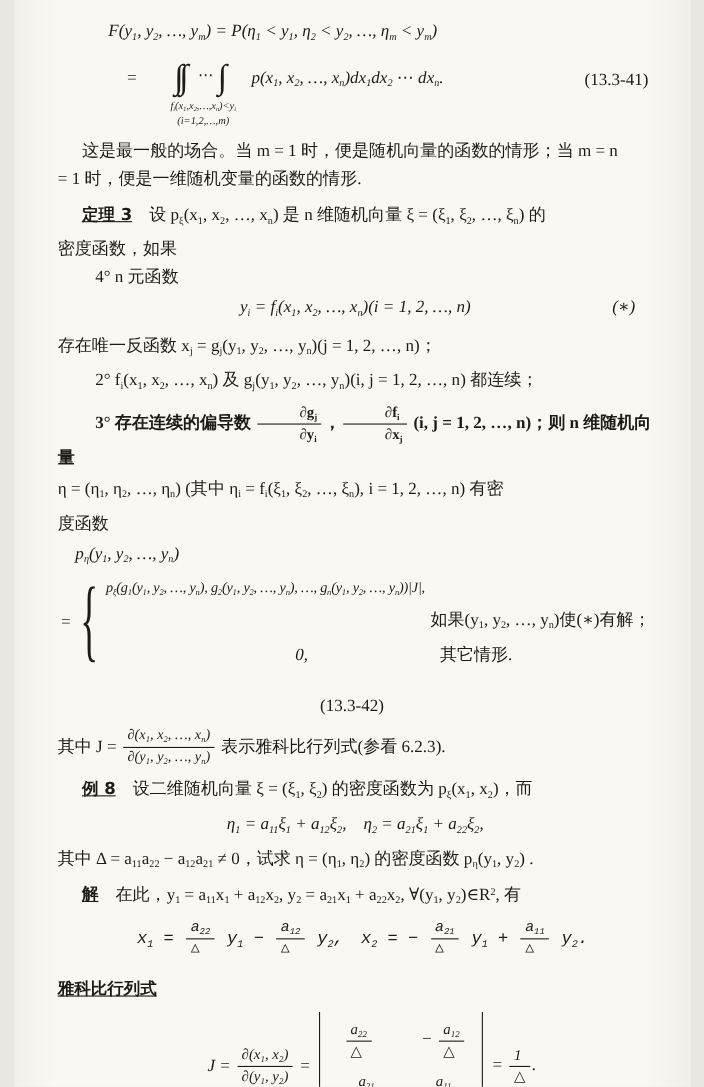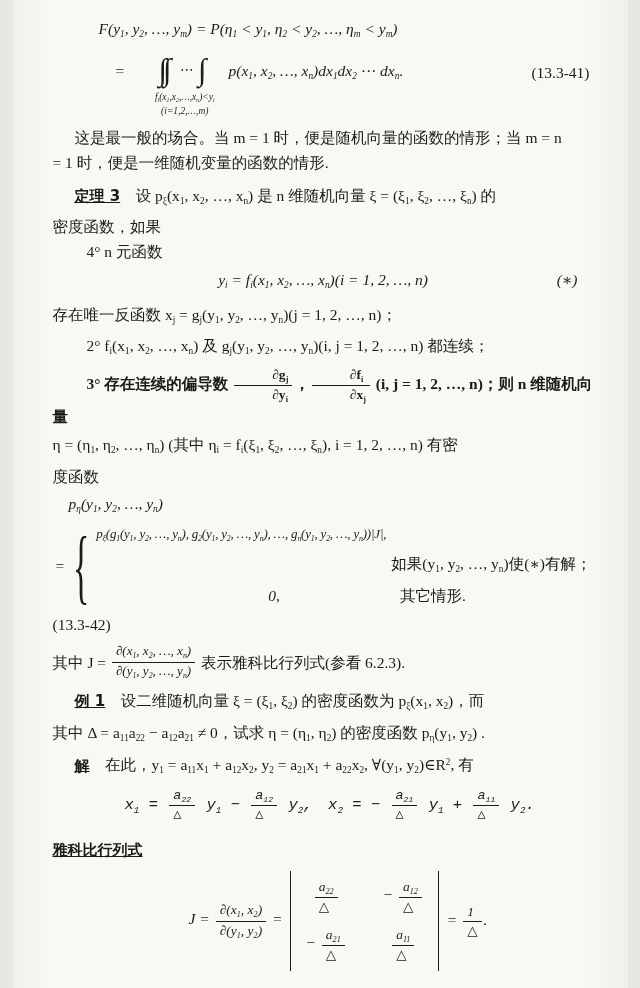--- a/index.html
+++ b/index.html
@@ -43,21 +43,21 @@
   .star { position:absolute; right:16px; top:0; }
   .dens-lhs { margin-left:16px; margin-top:2px; }
   .caserow { display:flex; align-items:center; margin-left:2px; }
   .brace { display:inline-block; font-size:34px; font-weight:400; transform:scaleY(2.45); transform-origin:center; margin:0 7px 0 8px; font-style:normal; }
   .cases { flex:1; }
   .case1 { font-size:13px; letter-spacing:-0.2px; line-height:24px; }
   .case1b{ text-align:right; padding-right:2px; line-height:26px; }
   .c2row { display:flex; line-height:27px; }
   .c2row .zero { margin-left:172px; }
   .c2row .oth  { margin-left:120px; }
-  .eqnum-42 { text-align:left; padding-right:6px; margin-top:3px; }
+  .eqnum-42 { text-align:center; padding-right:6px; margin-top:20px; }
   .jacobi-row { display:flex; align-items:center; margin-top:7px; }
   .jacobi-row .frac { font-size:13px; }
   
   .center { text-align:center; }
   .eq2 { margin-left:72px; margin-top:4px; margin-bottom:6px;font-family:Liberation Mono, monospace; }
   .jlabel { margin-top:16px; }
   .jrow { display:flex; align-items:center; justify-content:center; margin:8px 0 4px 30px; }
   .det { display:grid; grid-template-columns:auto auto; column-gap:36px; row-gap:12px; border-left:1.6px solid #1c1b18; border-right:1.6px solid #1c1b18; padding:8px 14px; margin:0 8px; text-align:center; }
   .sp2 { margin-top:8px; }
 </style>
@@ -120,21 +120,22 @@
     <div class="eqnum-42">(13.3-42)</div>
   </div>
 
   <div class="jacobi-row">
     <span class="t">其中 J =</span>&nbsp;
     <span class="m"><span class="frac"><span class="fn">∂(x<span class="sb">1</span>, x<span class="sb">2</span>, …, x<span class="sb">n</span>)</span><span class="fd">∂(y<span class="sb">1</span>, y<span class="sb">2</span>, …, y<span class="sb">n</span>)</span></span></span>&nbsp;
     <span class="t">表示雅科比行列式(参看 6.2.3).</span>
   </div>
 
   <div class="sp2">
-    <div class="t ind" style="margin-top:6px;"><span class="b">例 1</span><span>　设二维随机向量 ξ = (ξ<span class="sb">1</span>, ξ<span class="sb">2</span>) 的密度函数为 p<span class="sb">ξ</span>(x<span class="sb">1</span>, x<span class="sb">2</span>)，而</span></div>
+    <div class="t ind" style="margin-top:6px;"><span class="b">例 8</span><span>　设二维随机向量 ξ = (ξ<span class="sb">1</span>, ξ<span class="sb">2</span>) 的密度函数为 p<span class="sb">ξ</span>(x<span class="sb">1</span>, x<span class="sb">2</span>)，而</span></div>
+    <div class="m center">η<span class="sb">1</span> = a<span class="sb">11</span>ξ<span class="sb">1</span> + a<span class="sb">12</span>ξ<span class="sb">2</span>,　η<span class="sb">2</span> = a<span class="sb">21</span>ξ<span class="sb">1</span> + a<span class="sb">22</span>ξ<span class="sb">2</span>,</div>
     <div class="t">其中 Δ = a<span class="sb">11</span>a<span class="sb">22</span> − a<span class="sb">12</span>a<span class="sb">21</span> ≠ 0，试求 η = (η<span class="sb">1</span>, η<span class="sb">2</span>) 的密度函数 p<span class="sb">η</span>(y<span class="sb">1</span>, y<span class="sb">2</span>) .</div>
     <div class="t ind"><span class="b">解</span><span>　在此，y<span class="sb">1</span> = a<span class="sb">11</span>x<span class="sb">1</span> + a<span class="sb">12</span>x<span class="sb">2</span>, y<span class="sb">2</span> = a<span class="sb">21</span>x<span class="sb">1</span> + a<span class="sb">22</span>x<span class="sb">2</span>, ∀(y<span class="sb">1</span>, y<span class="sb">2</span>)∈R<span class="sp">2</span>, 有</span></div>
     <div class="m eq2">x<span class="sb">1</span> = <span class="frac"><span class="fn">a<span class="sb">22</span></span><span class="fd">△</span></span> y<span class="sb">1</span> − <span class="frac"><span class="fn">a<span class="sb">12</span></span><span class="fd">△</span></span> y<span class="sb">2</span>,　x<span class="sb">2</span> = − <span class="frac"><span class="fn">a<span class="sb">21</span></span><span class="fd">△</span></span> y<span class="sb">1</span> + <span class="frac"><span class="fn">a<span class="sb">11</span></span><span class="fd">△</span></span> y<span class="sb">2</span>.</div>
     <div class="b jlabel">雅科比行列式</div>
     <div class="jrow">
       <span class="m">J = <span class="frac"><span class="fn">∂(x<span class="sb">1</span>, x<span class="sb">2</span>)</span><span class="fd">∂(y<span class="sb">1</span>, y<span class="sb">2</span>)</span></span> =</span>
       <span class="det">
         <span class="m"><span class="frac"><span class="fn">a<span class="sb">22</span></span><span class="fd">△</span></span></span>
         <span class="m">− <span class="frac"><span class="fn">a<span class="sb">12</span></span><span class="fd">△</span></span></span>
         <span class="m">− <span class="frac"><span class="fn">a<span class="sb">21</span></span><span class="fd">△</span></span></span>

